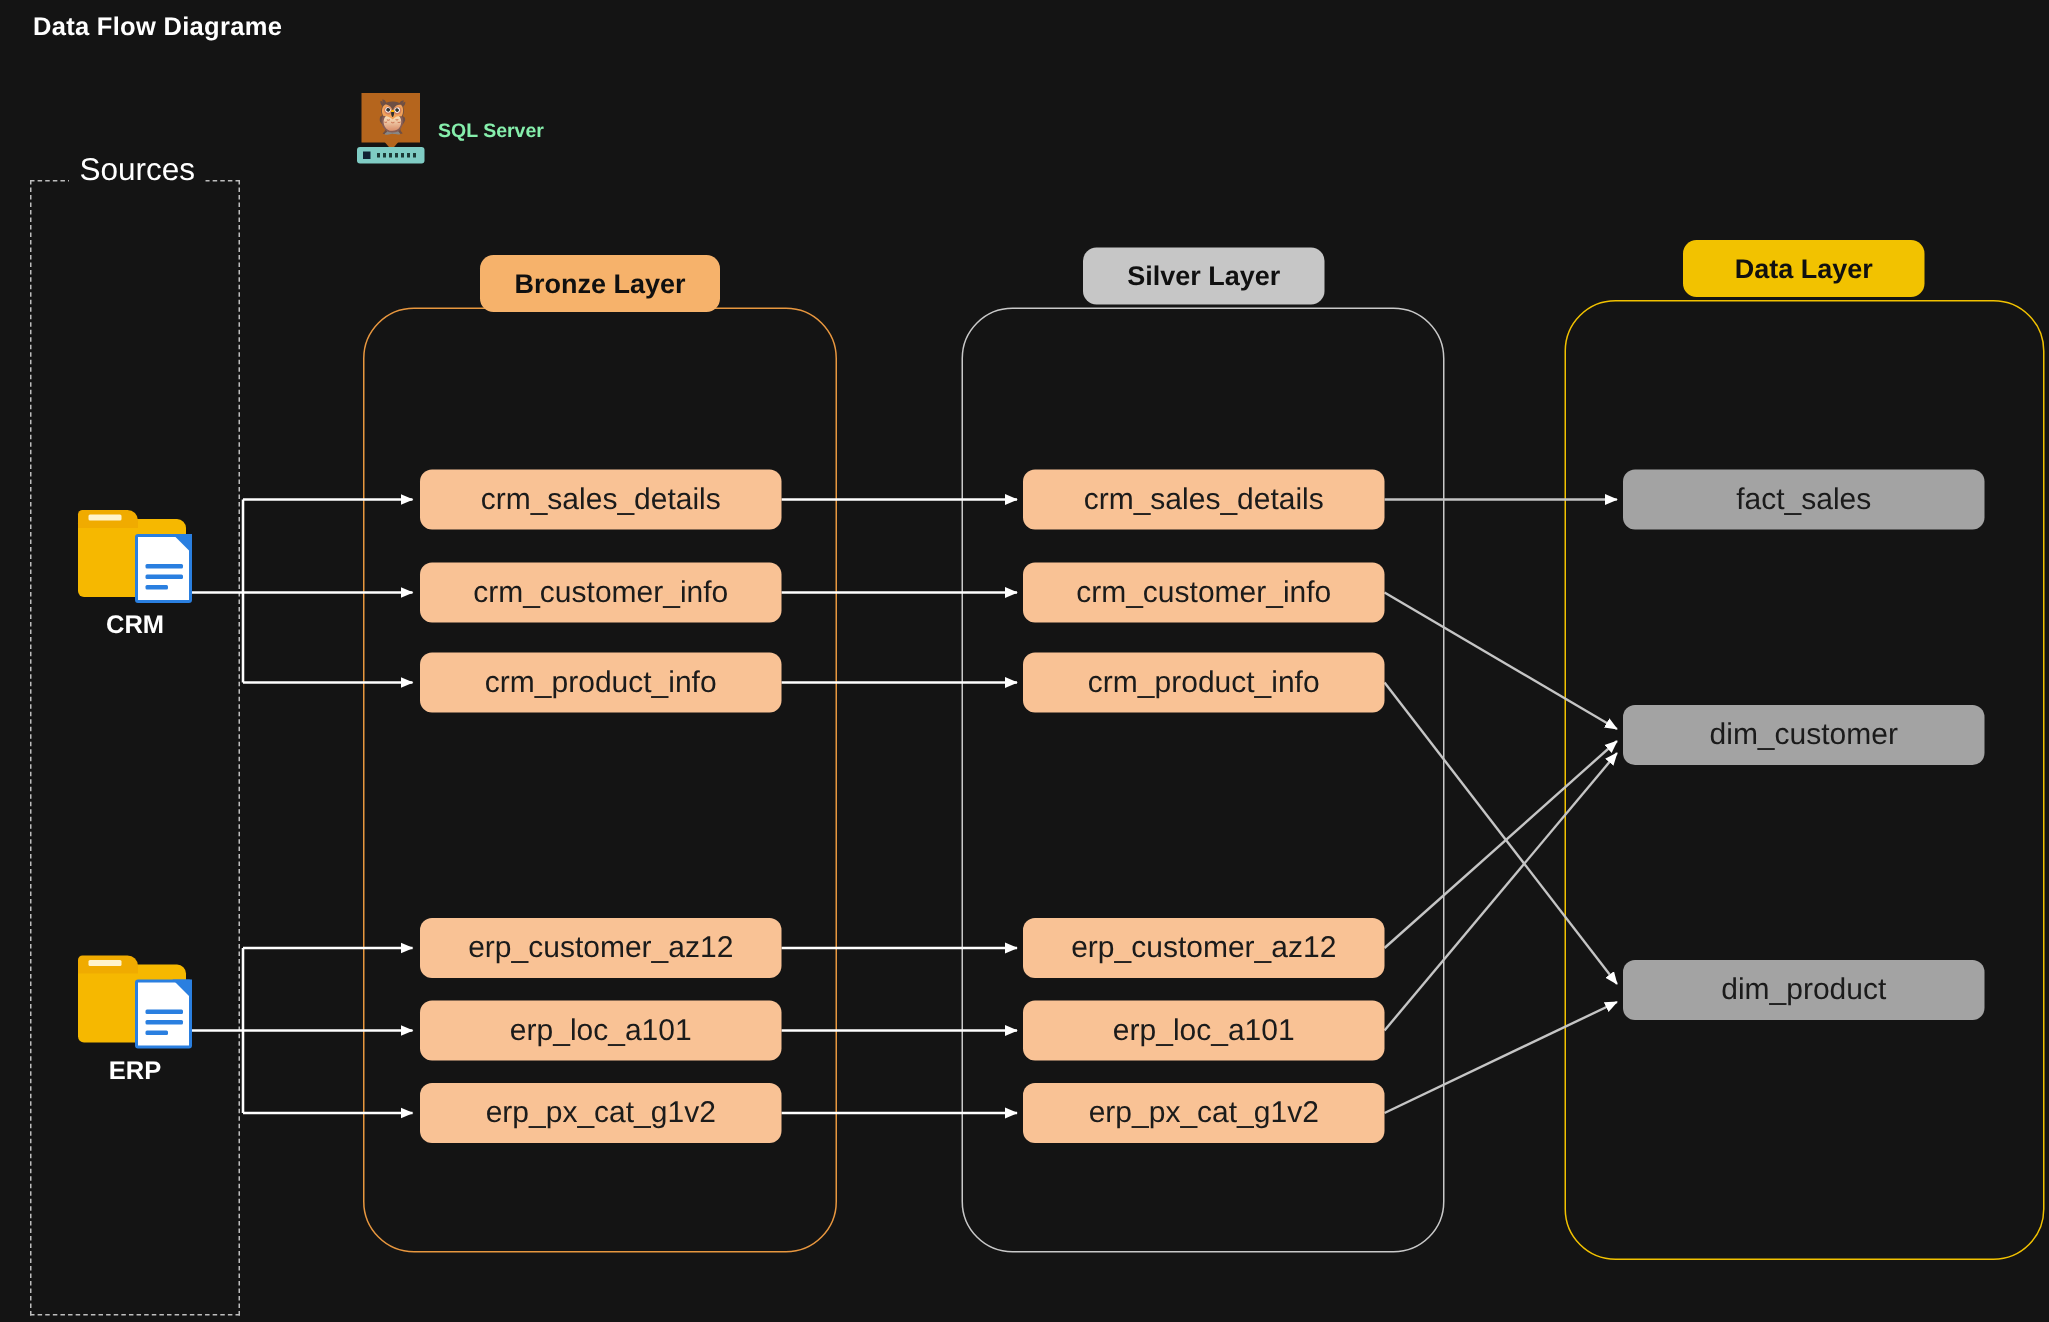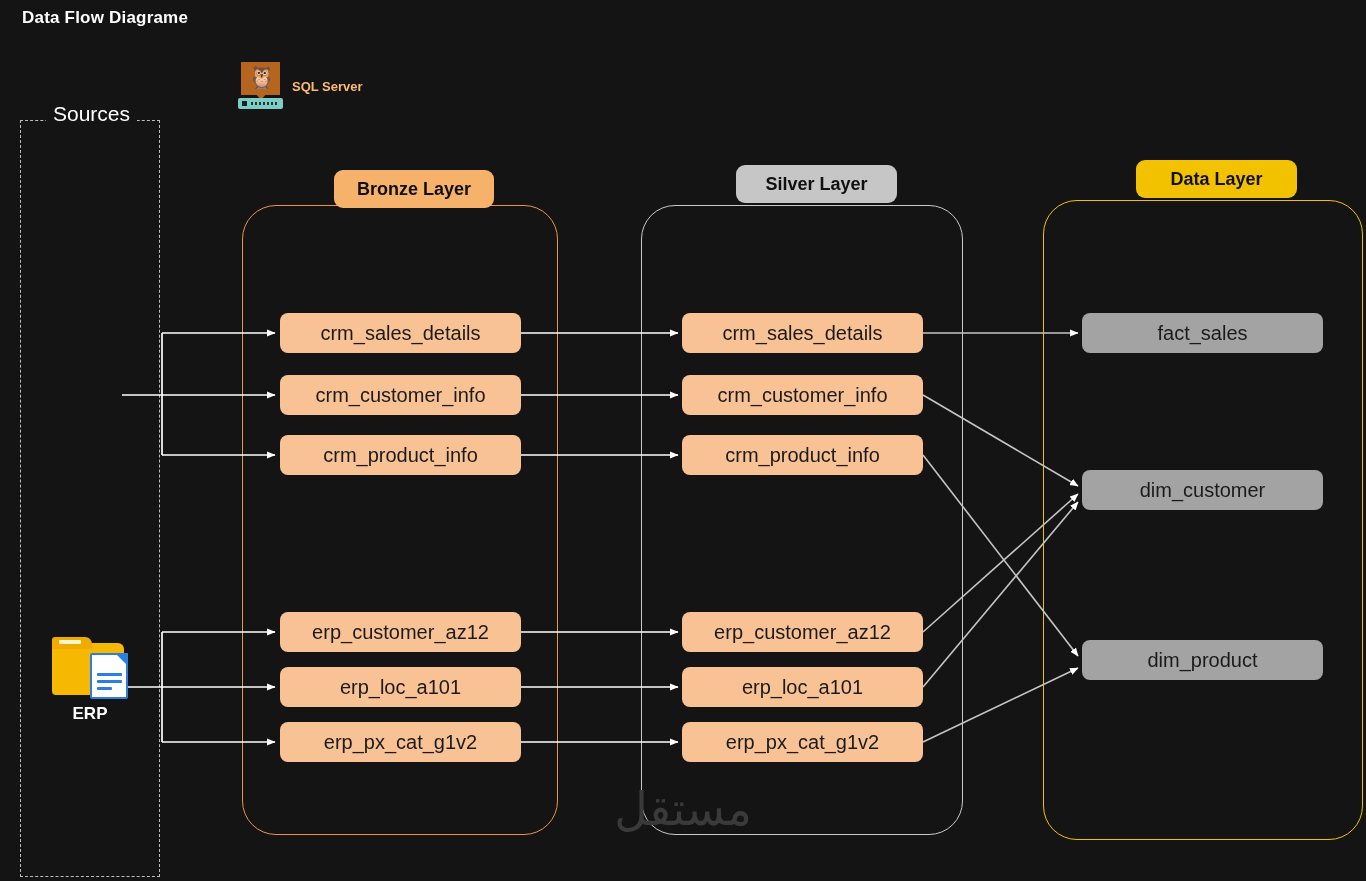--- a/index.html
+++ b/index.html
@@ -81,21 +81,20 @@
 
   
   .layer-badge {
     border-radius: 9px;
     color: #101010;
     font-size: 18px;
     font-weight: bold;
     text-align: center;
     line-height: 38px;
     height: 38px;
-    margin-left: 14px;
   }
   .badge-bronze {
     left: 320px; top: 170px;
     width: 160px;
     background: #f6b26b;
   }
   .badge-silver {
     left: 722px; top: 165px;
     width: 161px;
     background: #c6c6c6;
@@ -241,21 +240,21 @@
   .sql-bar::after {
     content: "";
     position: absolute;
     left: 13px; top: 4px;
     width: 27px; height: 3px;
     background: repeating-linear-gradient(to right, #1c3b38 0 2px, transparent 2px 4px);
   }
   .sql-label {
     font-size: 13px;
     font-weight: bold;
-    color: #fdba74;
+    color: #86efac;
     white-space: nowrap;
   }
 
   
   .watermark {
     left: 575px; top: 785px;
     width: 216px;
     text-align: center;
     color: #3a3a3a;
     user-select: none;
@@ -333,20 +332,34 @@
 
       <path d="M923,333 L1078,333" marker-end="url(#arwg)"></path>
       <path d="M923,395 L1078,486" marker-end="url(#arwg)"></path>
       <path d="M923,455 L1078,656" marker-end="url(#arwg)"></path>
       <path d="M923,632 L1078,494" marker-end="url(#arwg)"></path>
       <path d="M923,687 L1078,502" marker-end="url(#arwg)"></path>
       <path d="M923,742 L1078,668" marker-end="url(#arwg)"></path>
     </g>
   </svg>
 
+  <div class="abs source-node" style="left:30px; top:340px;">
+    <div class="source-icon">
+      <span class="folder-back"></span>
+      <span class="folder-tab"></span>
+      <span class="doc-icon">
+          <span class="doc-lines">
+            <i></i>
+            <i></i>
+            <i></i>
+          </span>
+        </span>
+    </div>
+    <div class="source-label">CRM</div>
+  </div>
 
   <div class="abs source-node" style="left:30px; top:637px;">
     <div class="source-icon">
       <span class="folder-back"></span>
       <span class="folder-tab"></span>
       <span class="doc-icon">
           <span class="doc-lines">
             <i></i>
             <i></i>
             <i></i>
@@ -368,16 +381,15 @@
   <div class="abs node node-silver" style="left:682px; top:435px;">crm_product_info</div>
   <div class="abs node node-silver" style="left:682px; top:612px;">erp_customer_az12</div>
   <div class="abs node node-silver" style="left:682px; top:667px;">erp_loc_a101</div>
   <div class="abs node node-silver" style="left:682px; top:722px;">erp_px_cat_g1v2</div>
 
   <div class="abs node node-gold" style="left:1082px; top:313px;">fact_sales</div>
   <div class="abs node node-gold" style="left:1082px; top:470px;">dim_customer</div>
   <div class="abs node node-gold" style="left:1082px; top:640px;">dim_product</div>
 
   <div class="abs watermark">
-    <div class="wm-ar">مستقل</div>
   </div>
 
 </div>
 
 </body></html>

